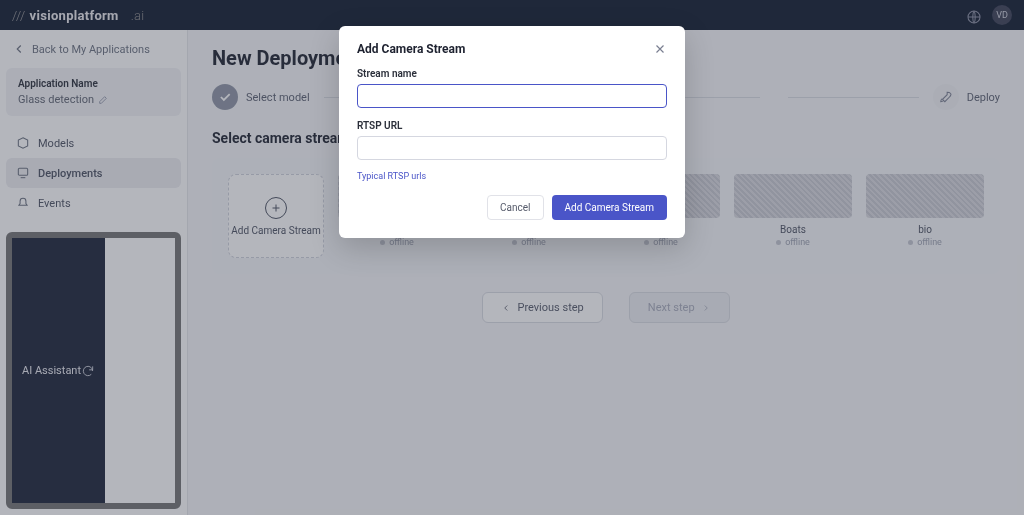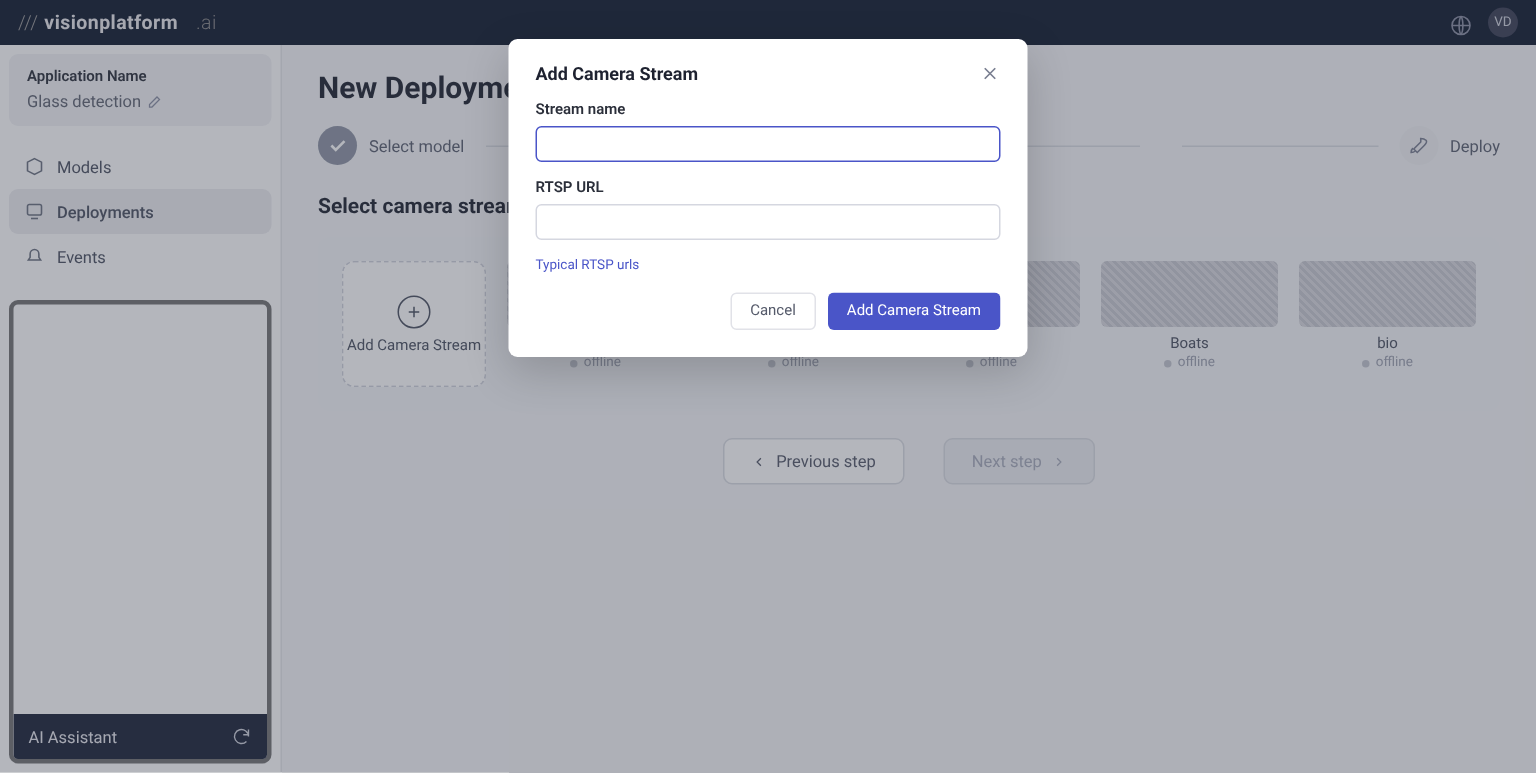--- a/index.html
+++ b/index.html
@@ -17,21 +17,21 @@
   .sidebar { width: 188px; border-right: 1px solid #e6e7eb; display: flex; flex-direction: column; padding: 6px; gap: 6px; background: #fff; }
   .back-link { display: flex; align-items: center; gap: 6px; font-size: 11px; color: #6b7280; padding: 6px 6px; cursor: pointer; }
   .app-card { background: #f2f3f6; border-radius: 6px; padding: 10px 12px; }
   .app-card .label { font-size: 10px; font-weight: 600; color: #2b2f3a; margin-bottom: 4px; }
   .app-card .name { font-size: 11px; color: #5f6472; display: flex; align-items: center; gap: 4px; }
   .nav { margin-top: 6px; display: flex; flex-direction: column; }
   .nav-item { display: flex; align-items: center; gap: 8px; font-size: 11px; color: #4b5161; padding: 8px 10px; border-radius: 6px; cursor: pointer; }
   .nav-item.active { background: #ededf1; font-weight: 500; }
   .nav-icon { width: 14px; height: 14px; color: #6b7280; flex-shrink: 0; }
 
-  .assistant { margin-top: 8px; flex: 1; display: flex; flex-direction: column; border: 3px solid #737373; border-radius: 6px; overflow: hidden; justify-content: flex-end; }
+  .assistant { margin-top: 8px; flex: 1; display: flex; flex-direction: row; border: 6px solid #737373; border-radius: 6px; overflow: hidden; }
   .assistant-head { background: #1a2238; color: #e8e9ef; font-size: 11px; padding: 8px 10px; display: flex; justify-content: space-between; align-items: center; }
   .assistant-body { flex: 1; background: #fff; padding: 10px 8px; display: flex; flex-direction: column; }
   .bubble { background: #f2f3f6; border-radius: 6px; padding: 10px 10px; font-size: 11px; color: #3b3f4c; }
   .assistant-input { margin-top: auto; border: 1px solid #e1e2e8; border-radius: 6px; padding: 6px 8px; display: flex; align-items: center; }
   .assistant-input input { border: none; outline: none; flex: 1; font-size: 11px; background: transparent; color: #555; }
   .send-icon { width: 14px; height: 14px; color: #9ca1b0; }
 
   .main { flex: 1; padding: 16px 24px; position: relative; overflow: hidden; }
   .page-title { font-size: 20px; font-weight: 700; color: #1e2230; display: flex; align-items: center; gap: 6px; }
   .help-icon { width: 14px; height: 14px; color: #a7abbb; }
@@ -92,20 +92,26 @@
       </svg>
     <div class="avatar">
         <span>VD</span>
       </div>
   </div>
 </div>
 
 <div class="shell">
 
   <div class="sidebar">
+    <div class="back-link">
+      <svg class="nav-icon" viewBox="0 0 24 24" fill="none" stroke="currentColor" stroke-width="2">
+          <path d="M15 6l-6 6 6 6"></path>
+        </svg>
+      <span>Back to My Applications</span>
+    </div>
     <div class="app-card">
       <div class="label">Application Name</div>
       <div class="name">
         <span>Glass detection</span>
         <svg width="10" height="10" viewBox="0 0 24 24" fill="none" stroke="#8a8fa3" stroke-width="2">
             <path d="M4 20h4L20 8l-4-4L4 16v4z"></path>
           </svg>
       </div>
     </div>
     <div class="nav">

